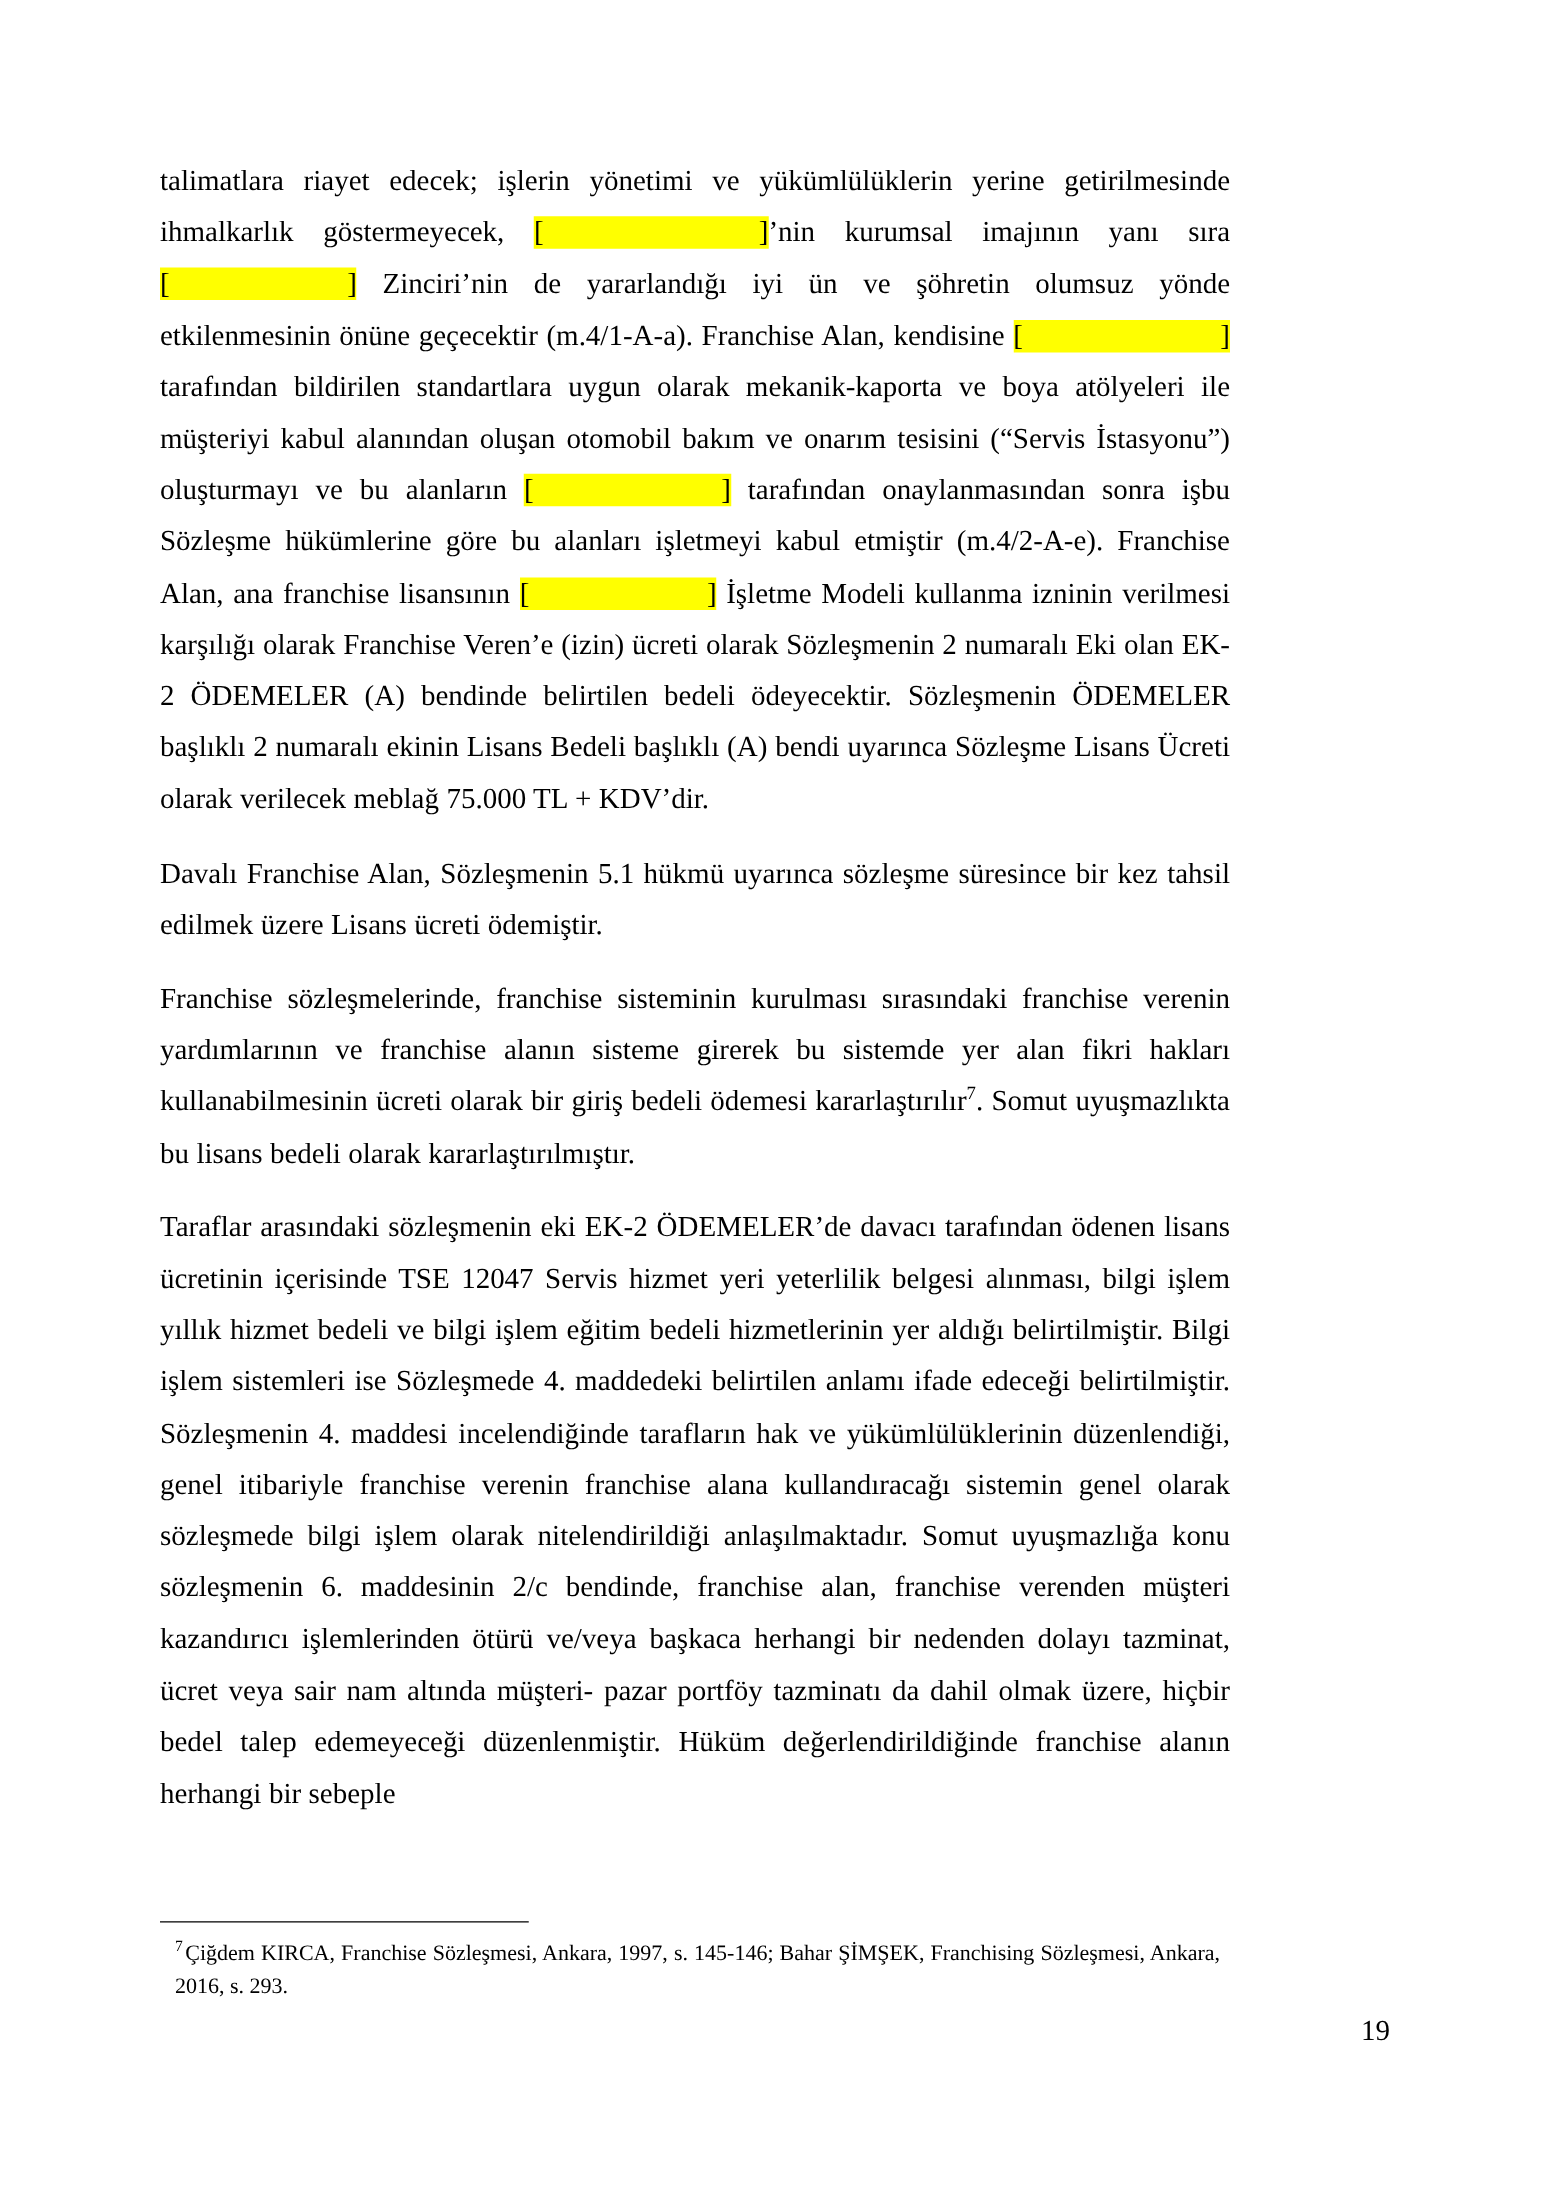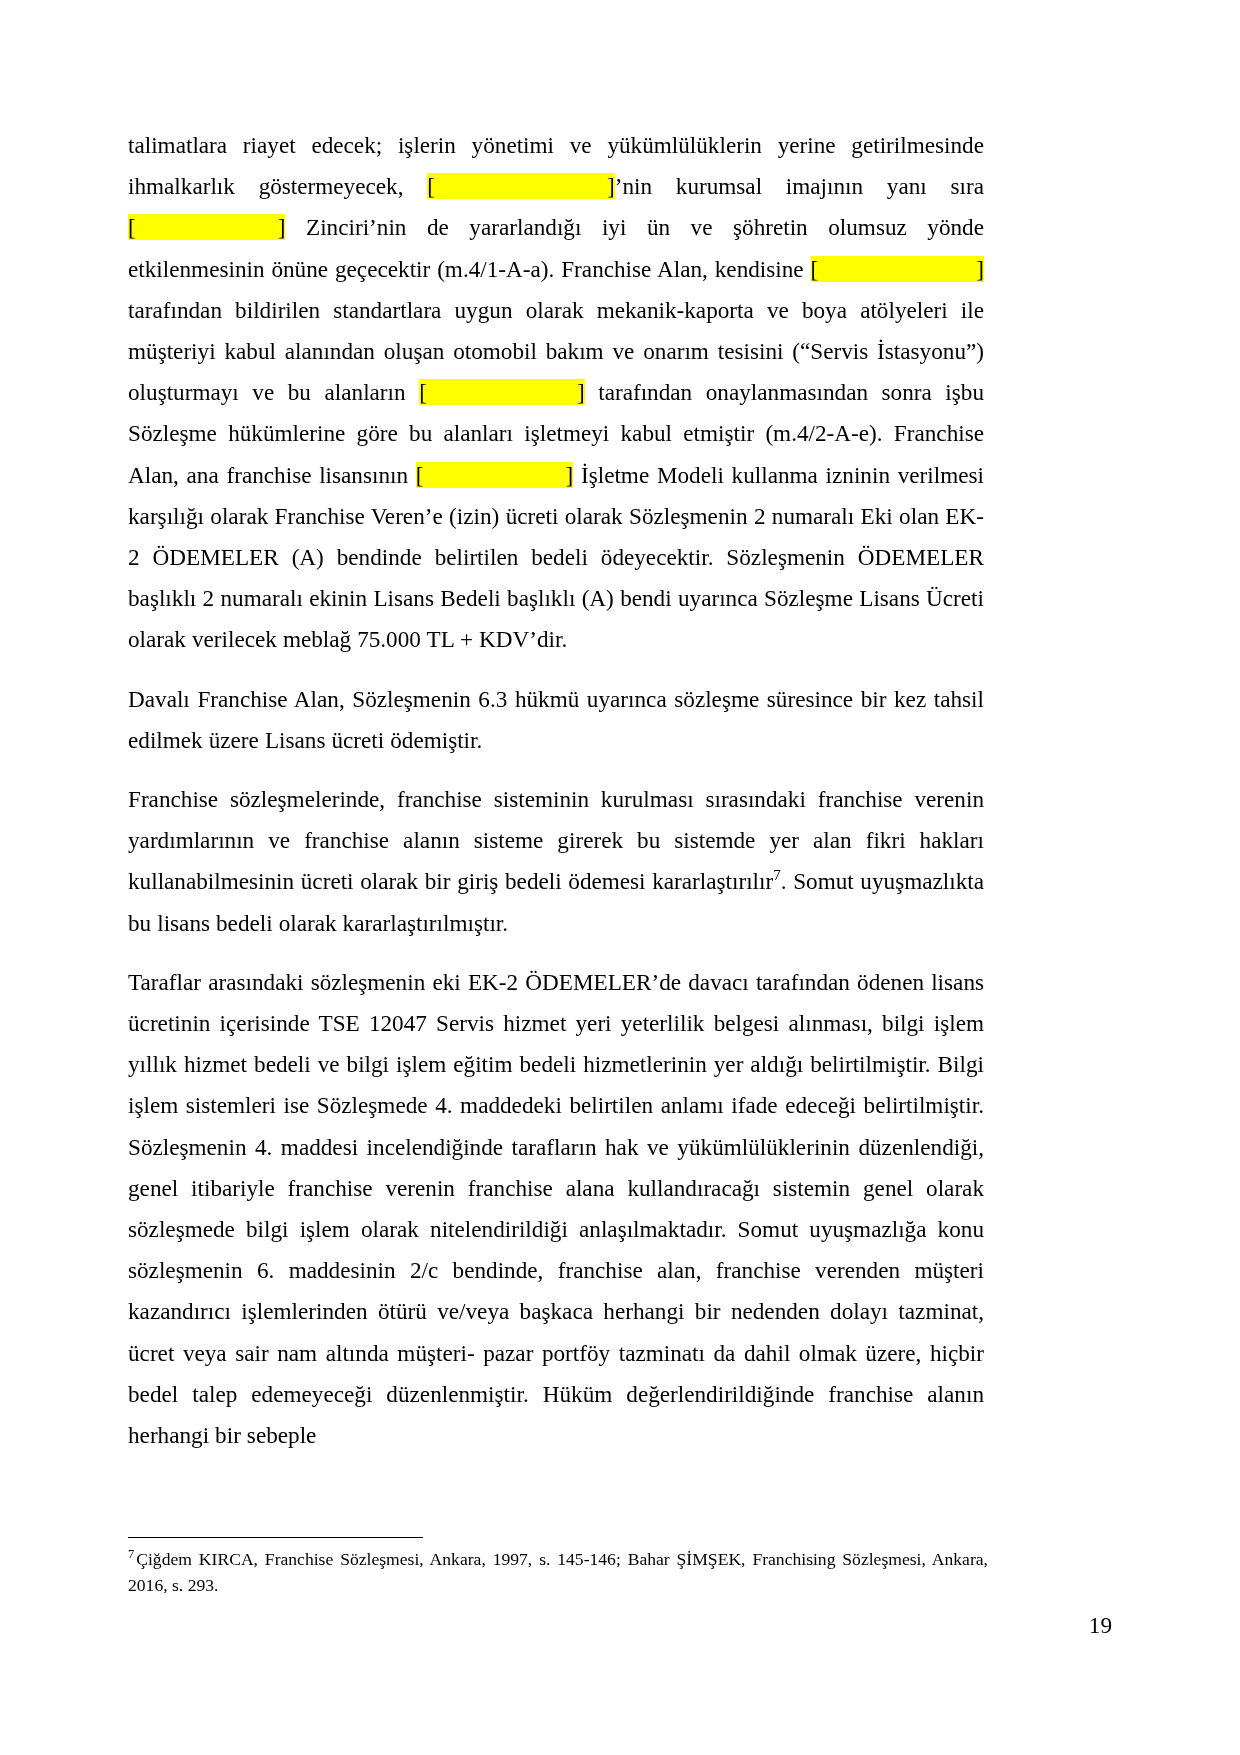--- a/index.html
+++ b/index.html
@@ -70,21 +70,21 @@
   .footnote-rule {
     width: 295px;
     height: 0;
     border-top: 1.4px solid #000;
     margin: 0 0 9px 0;
   }
   .footnote-text {
     font-size: 17.6px;
     line-height: 25.5px;
     text-align: justify;
-    margin: 0;
+    margin: 12px;
   }
   .footnote-text sup.fnmark {
     font-size: 12.5px;
     vertical-align: super;
     line-height: 0;
     margin-right: 2px;
   }
 
   
   .page-number {
@@ -99,21 +99,21 @@
 <body>
 
 <div class="page">
 
   <div class="body-text">
 
     <p class="para"><span>talimatlara riayet edecek; işlerin yönetimi ve yükümlülüklerin yerine getirilmesinde ihmalkarlık göstermeyecek, </span><span class="redact w-lg">[<span class="fill"></span>]</span><span>’nin kurumsal imajının yanı sıra </span><span class="redact w-sm">[<span class="fill"></span>]</span><span> Zinciri’nin de yararlandığı iyi ün ve şöhretin olumsuz yönde etkilenmesinin önüne geçecektir (m.4/1-A-a). Franchise Alan, kendisine </span><span class="redact w-xl">[<span class="fill"></span>]</span><span> tarafından bildirilen standartlara uygun olarak mekanik-kaporta ve boya atölyeleri ile müşteriyi kabul alanından oluşan otomobil bakım ve onarım tesisini (“Servis İstasyonu”) oluşturmayı ve bu alanların </span><span class="redact w-md">[<span class="fill"></span>]</span><span> tarafından onaylanmasından sonra işbu Sözleşme hükümlerine göre bu alanları işletmeyi kabul etmiştir (m.4/2-A-e). Franchise Alan, ana franchise lisansının </span><span class="redact w-sm">[<span class="fill"></span>]</span><span> İşletme Modeli kullanma izninin verilmesi karşılığı olarak Franchise Veren’e (izin) ücreti olarak Sözleşmenin 2 numaralı Eki olan EK-2 ÖDEMELER (A) bendinde belirtilen bedeli ödeyecektir. Sözleşmenin ÖDEMELER başlıklı 2 numaralı ekinin Lisans Bedeli başlıklı (A) bendi uyarınca Sözleşme Lisans Ücreti olarak verilecek meblağ 75.000 TL + KDV’dir.</span></p>
 
     <div class="gap"></div>
 
-    <p class="para">Davalı Franchise Alan, Sözleşmenin 6.3 hükmü uyarınca sözleşme süresince bir kez tahsil edilmek üzere Lisans ücreti ödemiştir.</p>
+    <p class="para">Davalı Franchise Alan, Sözleşmenin 5.1 hükmü uyarınca sözleşme süresince bir kez tahsil edilmek üzere Lisans ücreti ödemiştir.</p>
 
     <div class="gap"></div>
 
     <p class="para"><span>Franchise sözleşmelerinde, franchise sisteminin kurulması sırasındaki franchise verenin yardımlarının ve franchise alanın sisteme girerek bu sistemde yer alan fikri hakları kullanabilmesinin ücreti olarak bir giriş bedeli ödemesi kararlaştırılır</span><sup class="fn">7</sup><span>. Somut uyuşmazlıkta bu lisans bedeli olarak kararlaştırılmıştır.</span></p>
 
     <div class="gap"></div>
 
     <p class="para">Taraflar arasındaki sözleşmenin eki EK-2 ÖDEMELER’de davacı tarafından ödenen lisans ücretinin içerisinde TSE 12047 Servis hizmet yeri yeterlilik belgesi alınması, bilgi işlem yıllık hizmet bedeli ve bilgi işlem eğitim bedeli hizmetlerinin yer aldığı belirtilmiştir. Bilgi işlem sistemleri ise Sözleşmede 4. maddedeki belirtilen anlamı ifade edeceği belirtilmiştir. Sözleşmenin 4. maddesi incelendiğinde tarafların hak ve yükümlülüklerinin düzenlendiği, genel itibariyle franchise verenin franchise alana kullandıracağı sistemin genel olarak sözleşmede bilgi işlem olarak nitelendirildiği anlaşılmaktadır. Somut uyuşmazlığa konu sözleşmenin 6. maddesinin 2/c bendinde, franchise alan, franchise verenden müşteri kazandırıcı işlemlerinden ötürü ve/veya başkaca herhangi bir nedenden dolayı tazminat, ücret veya sair nam altında müşteri- pazar portföy tazminatı da dahil olmak üzere, hiçbir bedel talep edemeyeceği düzenlenmiştir. Hüküm değerlendirildiğinde franchise alanın herhangi bir sebeple</p>
 
   </div>

